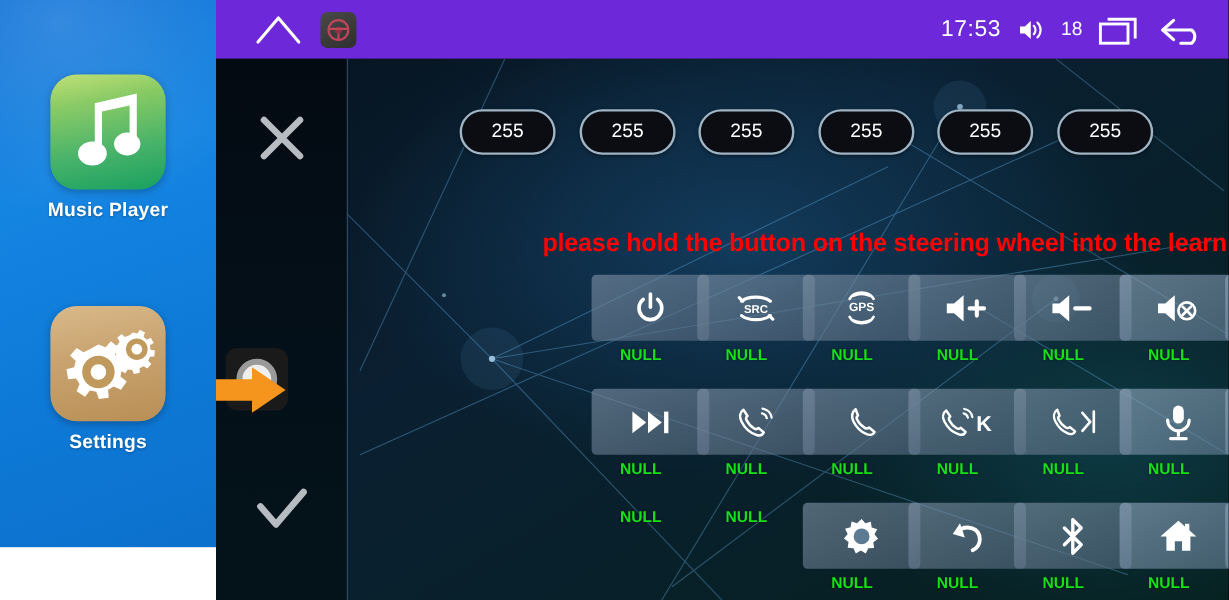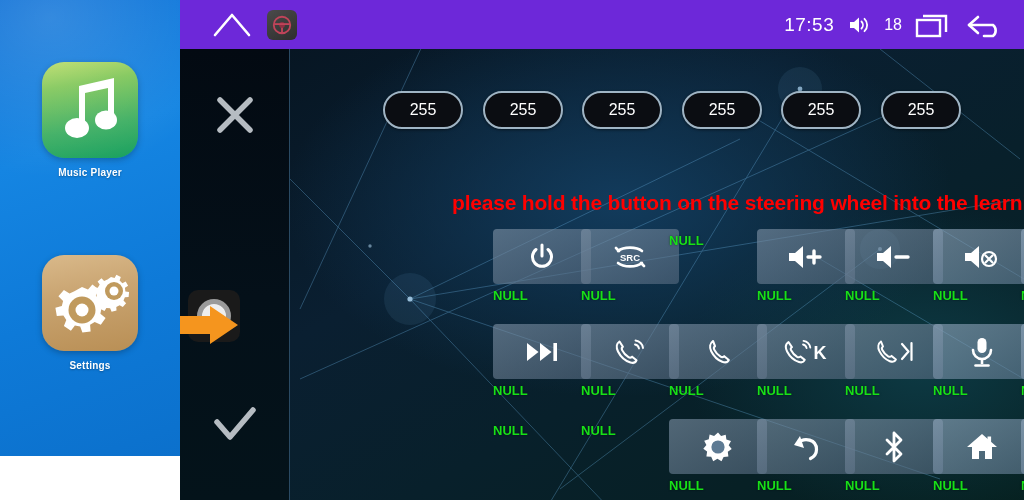--- a/index.html
+++ b/index.html
@@ -12,21 +12,21 @@
     overflow:hidden;}
   .launcher:after{content:"";position:absolute;left:-40px;top:-60px;width:300px;height:260px;
     background:radial-gradient(ellipse at 30% 30%, rgba(255,255,255,.16), rgba(255,255,255,0) 62%);
     pointer-events:none;}
   .launcher-white{position:absolute;left:0;bottom:0;width:180px;height:44px;background:#fff;}
   .app{position:absolute;left:0;width:180px;text-align:center;}
   .app-tile{width:96px;height:96px;margin:0 auto;border-radius:22px;position:relative;
     box-shadow:0 2px 6px rgba(0,0,0,.25);}
   .tile-music{background:linear-gradient(170deg,#b9db63 0%,#7fc657 25%,#3faf63 65%,#17a05f 100%);}
   .tile-settings{background:linear-gradient(170deg,#d9b98a 0%,#c9a471 40%,#b98f55 100%);}
-  .app-label{margin-top:9px;color:#fff;font-size:10px;font-weight:bold;letter-spacing:.2px;
+  .app-label{margin-top:9px;color:#fff;font-size:16px;font-weight:bold;letter-spacing:.2px;
     text-shadow:0 1px 2px rgba(0,0,0,.3);}
   .tile-svg{position:absolute;left:0;top:0;width:96px;height:96px;}
 
   
   .statusbar{position:absolute;left:180px;top:0;width:844px;height:49px;background:#6d28d9;}
   .sb-home{position:absolute;left:32px;top:10px;}
   .sb-wheel{position:absolute;left:87px;top:10px;width:30px;height:30px;border-radius:6px;
     background:linear-gradient(150deg,#4a4a4a,#2e2e2e);display:flex;align-items:center;justify-content:center;}
   .sb-right{position:absolute;right:18px;top:0;height:49px;display:flex;align-items:center;gap:13px;}
   .sb-time{color:#fff;font-size:19px;letter-spacing:.5px;}
@@ -63,21 +63,21 @@
     font-weight:bold;white-space:nowrap;letter-spacing:-.2px;}
 
   
   .grid{position:absolute;left:313px;top:180px;}
   .cell{position:absolute;width:82px;}
   .fbtn{width:98px;height:55px;border-radius:4px;
     background:linear-gradient(150deg,rgba(126,146,166,.62),rgba(86,106,128,.62));
     display:flex;align-items:center;justify-content:center;}
   .fbtn.lighter{background:linear-gradient(150deg,rgba(146,168,190,.62),rgba(101,126,150,.62));}
   .fbtn .txt{color:#fff;font-size:19px;font-weight:bold;letter-spacing:.5px;}
-  .cell .null{text-align:left;color:#18e018;font-size:13px;font-weight:bold;margin-top:4px;
+  .cell .null{text-align:center;color:#18e018;font-size:13px;font-weight:bold;margin-top:4px;
     text-shadow:0 0 2px rgba(0,0,0,.6);}
   svg{display:block;}
 </style>
 </head>
 <body>
 
 <div id="root">
 
   <div class="launcher">
     <div class="app" style="top:62px">
@@ -236,20 +236,29 @@
             <path d="M5 9 A14 7 0 0 1 29 9" fill="none" stroke="#fff" stroke-width="2.6" stroke-linecap="round"></path>
             <path d="M5 21 A14 7 0 0 0 29 21" fill="none" stroke="#fff" stroke-width="2.6" stroke-linecap="round"></path>
             <path d="M6 9 L3 6 M28 21 L31 24" stroke="#fff" stroke-width="2.6" stroke-linecap="round"></path>
             <text x="17" y="19" font-size="9.5" font-weight="bold" fill="#fff" text-anchor="middle" font-family="Liberation Sans, sans-serif">SRC</text>
           </svg>
         </div>
         <div class="null">NULL</div>
       </div>
 
       <div class="cell" style="left:176px;top:0px">
+        <div class="fbtn">
+          <svg width="32" height="30" viewBox="0 0 32 30">
+            <text x="16" y="17" font-size="10" font-weight="bold" fill="#fff" text-anchor="middle" font-family="Liberation Sans, sans-serif">GPS</text>
+            <path d="M6 7 A11 9 0 0 1 26 7" fill="none" stroke="#fff" stroke-width="2.2" stroke-linecap="round"></path>
+            <path d="M9 4.5 A14 11 0 0 1 23 4.5" fill="none" stroke="#fff" stroke-width="2.2" stroke-linecap="round"></path>
+            <path d="M6 22 A11 9 0 0 0 26 22" fill="none" stroke="#fff" stroke-width="2.2" stroke-linecap="round"></path>
+            <path d="M9 25 A14 11 0 0 0 23 25" fill="none" stroke="#fff" stroke-width="2.2" stroke-linecap="round"></path>
+          </svg>
+        </div>
         <div class="null">NULL</div>
       </div>
 
       <div class="cell" style="left:264px;top:0px">
         <div class="fbtn">
           <svg width="40" height="28" viewBox="0 0 40 28">
             <path d="M3 10 H9 L17 3 V25 L9 18 H3 Z" fill="#fff"></path>
             <path d="M22 14 H34 M28 8 V20" stroke="#fff" stroke-width="3.4" stroke-linecap="round"></path>
           </svg>
         </div>

